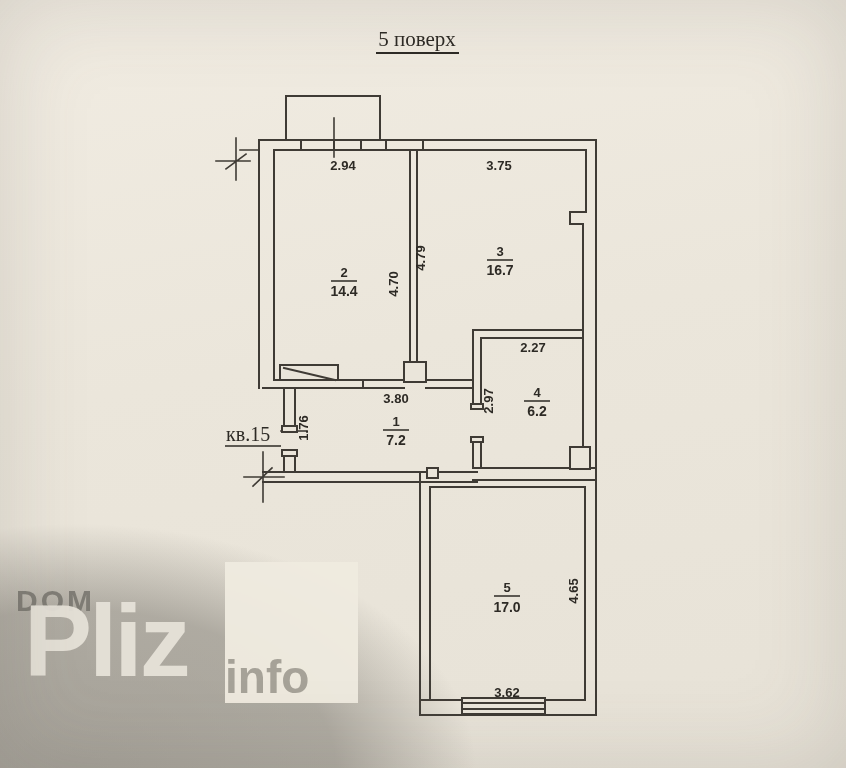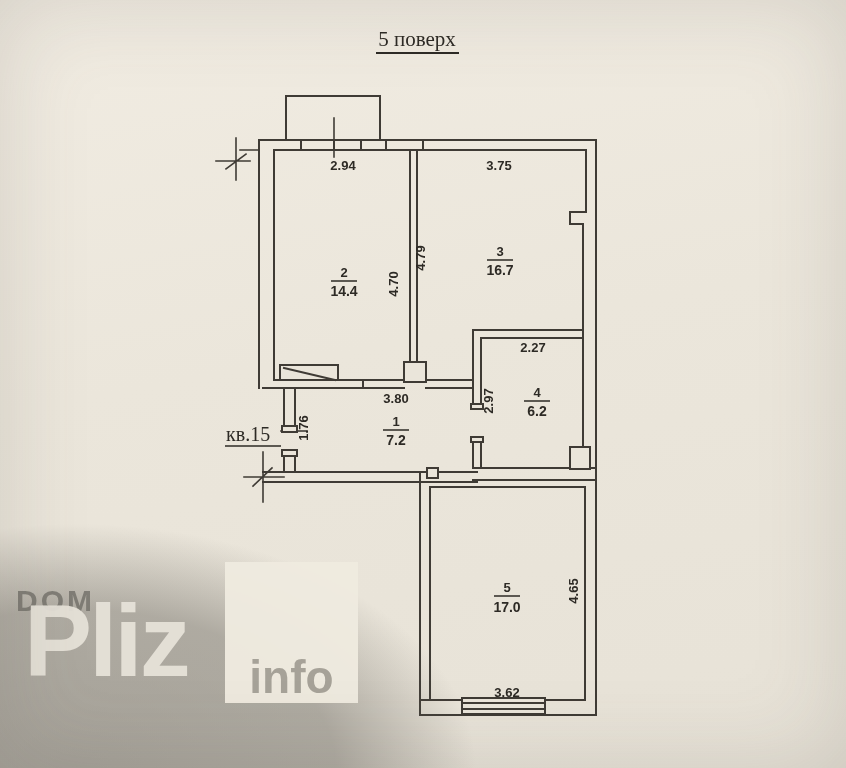--- a/index.html
+++ b/index.html
@@ -33,21 +33,21 @@
     color:rgba(118,115,108,.85);letter-spacing:3px;
   }
   .wm-pliz{
     position:absolute;left:4px;top:590px;
     font:700 102px/1.0 "Liberation Sans",sans-serif;
     color:rgba(230,226,216,.95);letter-spacing:-3px;margin-left:20px;
   }
   .wm-info-box{
     position:absolute;left:225px;top:562px;width:133px;height:141px;
     background:rgba(238,234,223,.97);
-    display:flex;align-items:flex-end;justify-content:center;
+    display:flex;align-items:flex-end;
   }
   .wm-info{
     font:700 46px/1.05 "Liberation Sans",sans-serif;
     color:#a6a298;padding-bottom:2px;
   }
 </style>
 </head>
 <body>
 
 <div class="stage">

